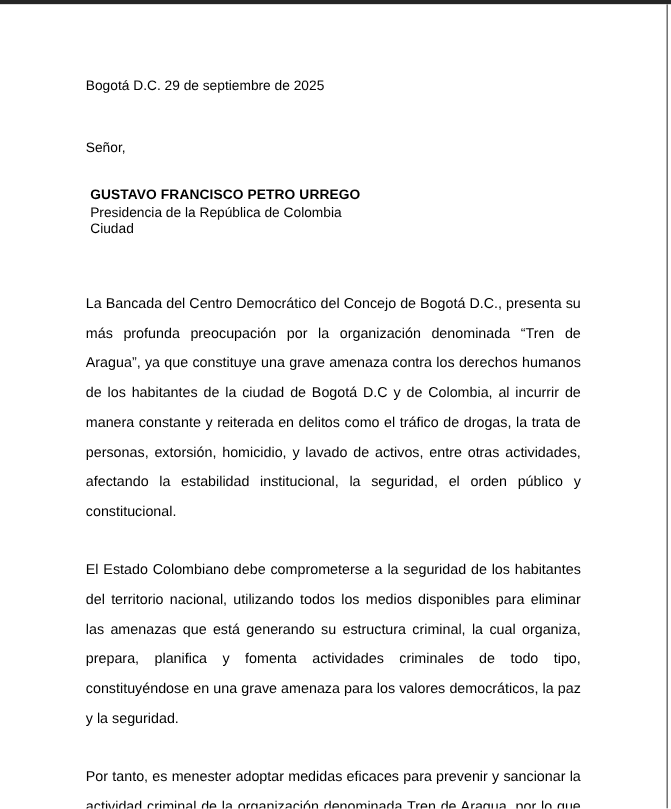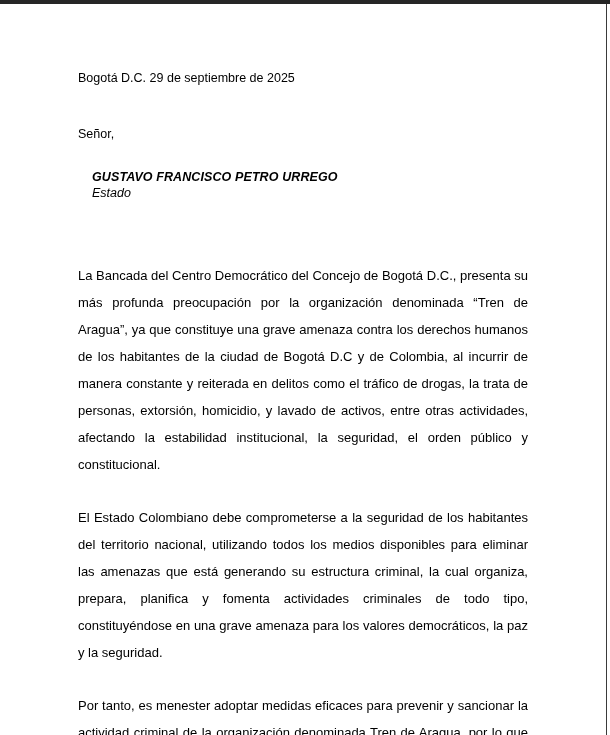--- a/index.html
+++ b/index.html
@@ -67,24 +67,23 @@
     top: 122px;
     left: 0;
     font-size: 12.5px;
     line-height: 16px;
     text-align: center;
   }
 
   .addressee {
     position: absolute;
     top: 166px;
-    left: 14px;
+    left: 4px;
     font-size: 12.5px;
     line-height: 15.5px;
-    font-style: italic;
   }
   .addressee .name {
     font-weight: bold;
     letter-spacing: 0.1px;
   }
   .addressee div {
     white-space: nowrap;
   }
 
   .body-block {
@@ -116,21 +115,22 @@
 <div class="page">
 
   <div class="content">
 
     <div class="date-line">Bogotá D.C. 29 de septiembre de 2025</div>
 
     <div class="salutation">Señor,</div>
 
     <div class="addressee">
       <div class="name">GUSTAVO FRANCISCO PETRO URREGO</div>
-      <div>Estado</div>
+      <div>Presidencia de la República de Colombia</div>
+      <div>Ciudad</div>
     </div>
 
     <div class="body-block">
 
       <p class="para">La Bancada del Centro Democrático del Concejo de Bogotá D.C., presenta su más profunda preocupación por la organización denominada “Tren de Aragua”, ya que constituye una grave amenaza contra los derechos humanos de los habitantes de la ciudad de Bogotá D.C y de Colombia, al incurrir de manera constante y reiterada en delitos como el tráfico de drogas, la trata de personas, extorsión, homicidio, y lavado de activos, entre otras actividades, afectando la estabilidad institucional, la seguridad, el orden público y constitucional.</p>
 
       <p class="para">El Estado Colombiano debe comprometerse a la seguridad de los habitantes del territorio nacional, utilizando todos los medios disponibles para eliminar las amenazas que está generando su estructura criminal, la cual organiza, prepara, planifica y fomenta actividades criminales de todo tipo, constituyéndose en una grave amenaza para los valores democráticos, la paz y la seguridad.</p>
 
       <p class="para"><span>Por tanto, es menester adoptar medidas eficaces para prevenir y sancionar la actividad criminal de la organización denominada Tren de Aragua, por lo que se solicita, acorde a lo dispuesto por la Convención Interamericana contra el Terrorismo, ratificada mediante la Ley 1108 de 2006, </span><b>declarar políticamente al Tren de Aragua como una organización terrorista</b></p>
 

